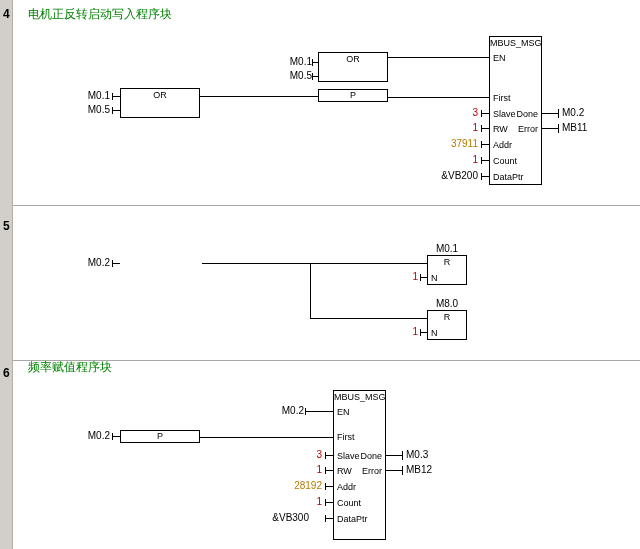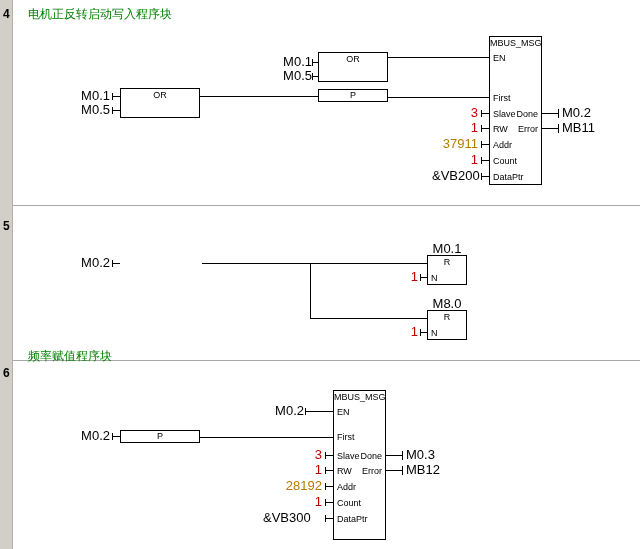--- a/index.html
+++ b/index.html
@@ -7,21 +7,21 @@
   #screen{position:relative;width:640px;height:549px;background:#fff;overflow:hidden;
           font-family:"Liberation Sans","DejaVu Sans",sans-serif;color:#000}
   .wh,.wv,.tk{position:absolute;background:#000}
   .wh{height:1px}
   .wv{width:1px}
   .tk{width:1px}
   .box{position:absolute;border:1px solid #000;background:#fff}
   .bt{position:absolute;left:0;right:0;top:1px;text-align:center;font-size:9px;line-height:11px}
   .pl{position:absolute;left:3px;font-size:9px;line-height:10px;white-space:nowrap}
   .pr{position:absolute;right:3px;font-size:9px;line-height:10px;white-space:nowrap}
-  .lb{position:absolute;font-size:13px;line-height:11px;white-space:nowrap}
+  .lb{position:absolute;font-size:10px;line-height:11px;white-space:nowrap}
   .ra{text-align:right}
   .ca{text-align:center}
   .red{color:#c00000}
   .amb{color:#b87a00}
   .cmt{position:absolute;font-size:12px;line-height:14px;color:#008000;white-space:nowrap}
   .nn{position:absolute;font-size:12px;line-height:14px;font-weight:bold}
   .sep{position:absolute;left:13px;right:0;height:1px;background:#a8a8a8}
   .gutter{position:absolute;left:0;top:0;width:13px;height:549px;background:#d2cfc8;border-right:1px solid #b4b0a8}
   .wm{position:absolute;left:58px;top:268px;font-size:38px;letter-spacing:10px;color:#b5b1aa;opacity:.6;
       white-space:nowrap;pointer-events:none;z-index:9}
@@ -123,21 +123,21 @@
     <div class="bt">R</div>
     <div class="pl" style="top:17px">N</div>
   </div>
   <div class="lb ra red" style="left:398px;top:326px;width:20px">1</div>
   <div class="tk" style="left:420px;top:329px;height:7px"></div>
   <div class="wh" style="left:420px;top:332px;width:7px"></div>
 
   <div class="sep" style="top:360px"></div>
 
   <div class="nn" style="left:3px;top:366px">6</div>
-  <div class="cmt" style="left:28px;top:349px">频率赋值程序块</div>
+  <div class="cmt" style="left:28px;top:360px">频率赋值程序块</div>
 
   <div class="lb ra" style="left:258px;top:405px;width:46px">M0.2</div>
   <div class="tk" style="left:305px;top:408px;height:7px"></div>
   <div class="wh" style="left:305px;top:411px;width:28px"></div>
 
   <div class="lb ra" style="left:64px;top:430px;width:46px">M0.2</div>
   <div class="tk" style="left:112px;top:433px;height:7px"></div>
   <div class="wh" style="left:112px;top:436px;width:8px"></div>
   <div class="box" style="left:120px;top:430px;width:80px;height:13px">
     <div class="bt" style="top:0">P</div>

